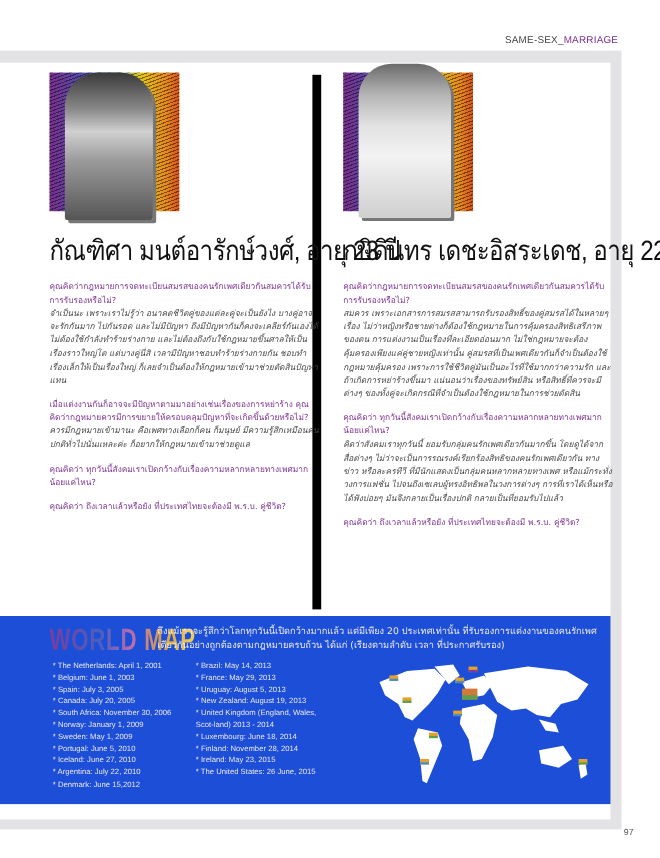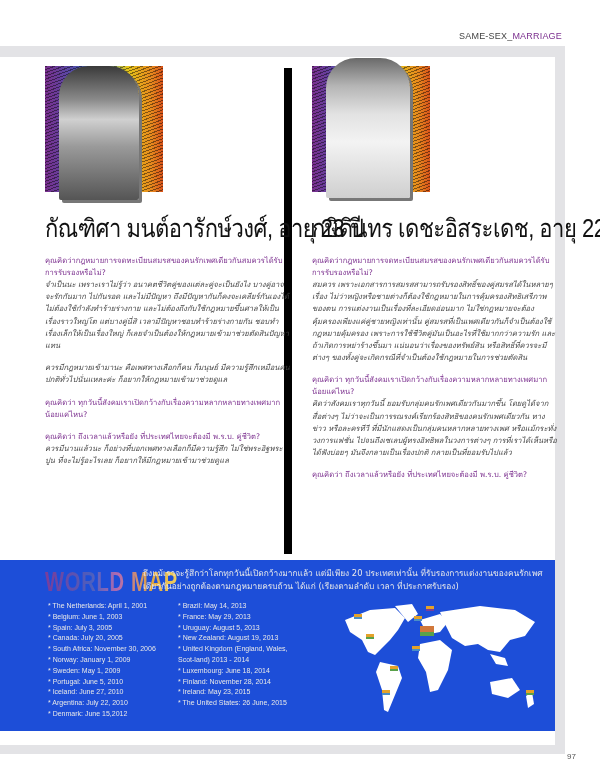--- a/index.html
+++ b/index.html
@@ -105,28 +105,28 @@
   <div class="photo">
     <div class="rainbow"></div>
     <div class="person"></div>
   </div>
   <div class="name">กัณฑิศา มนต์อารักษ์วงศ์, อายุ 23 ปี</div>
   <div class="qa">
     <div class="q">คุณคิดว่ากฎหมายการจดทะเบียนสมรสของคนรักเพศเดียวกันสมควรได้รับการรับรองหรือไม่?</div>
     <div class="a">จำเป็นนะ เพราะเราไม่รู้ว่า อนาคตชีวิตคู่ของแต่ละคู่จะเป็นยังไง บางคู่อาจจะรักกันมาก ไปกันรอด และไม่มีปัญหา ถึงมีปัญหากันก็คงจะเคลียร์กันเองได้ ไม่ต้องใช้กำลังทำร้ายร่างกาย และไม่ต้องถึงกับใช้กฎหมายขึ้นศาลให้เป็นเรื่องราวใหญ่โต แต่บางคู่นี่สิ เวลามีปัญหาชอบทำร้ายร่างกายกัน ชอบทำเรื่องเล็กให้เป็นเรื่องใหญ่ ก็เลยจำเป็นต้องให้กฎหมายเข้ามาช่วยตัดสินปัญหาแทน</div>
   </div>
   <div class="qa">
+    <div class="q">เมื่อแต่งงานกันก็อาจจะมีปัญหาตามมาอย่างเช่นเรื่องของการหย่าร้าง คุณคิดว่ากฎหมายควรมีการขยายให้ครอบคลุมปัญหาที่จะเกิดขึ้นด้วยหรือไม่?</div>
     <div class="a">ควรมีกฎหมายเข้ามานะ คือเพศทางเลือกก็คน ก็มนุษย์ มีความรู้สึกเหมือนคนปกติทั่วไปนั่นแหละค่ะ ก็อยากให้กฎหมายเข้ามาช่วยดูแล</div>
   </div>
   <div class="qa">
     <div class="q">คุณคิดว่า ทุกวันนี้สังคมเราเปิดกว้างกับเรื่องความหลากหลายทางเพศมากน้อยแค่ไหน?</div>
   </div>
   <div class="qa">
     <div class="q">คุณคิดว่า ถึงเวลาแล้วหรือยัง ที่ประเทศไทยจะต้องมี พ.ร.บ. คู่ชีวิต?</div>
-    <div class="a">ควรมีนานแล้วนะ ก็อย่างที่บอกเพศทางเลือกก็มีความรู้สึก ไม่ใช่พระอิฐพระปูน ที่จะไม่รู้อะไรเลย ก็อยากให้มีกฎหมายเข้ามาช่วยดูแล</div>
   </div>
 </div>
 
 <div class="col right">
   <div class="photo">
     <div class="rainbow"></div>
     <div class="person"></div>
   </div>
   <div class="name">กษิดินทร เดชะอิสระเดช, อายุ 22 ปี</div>
   <div class="qa">

